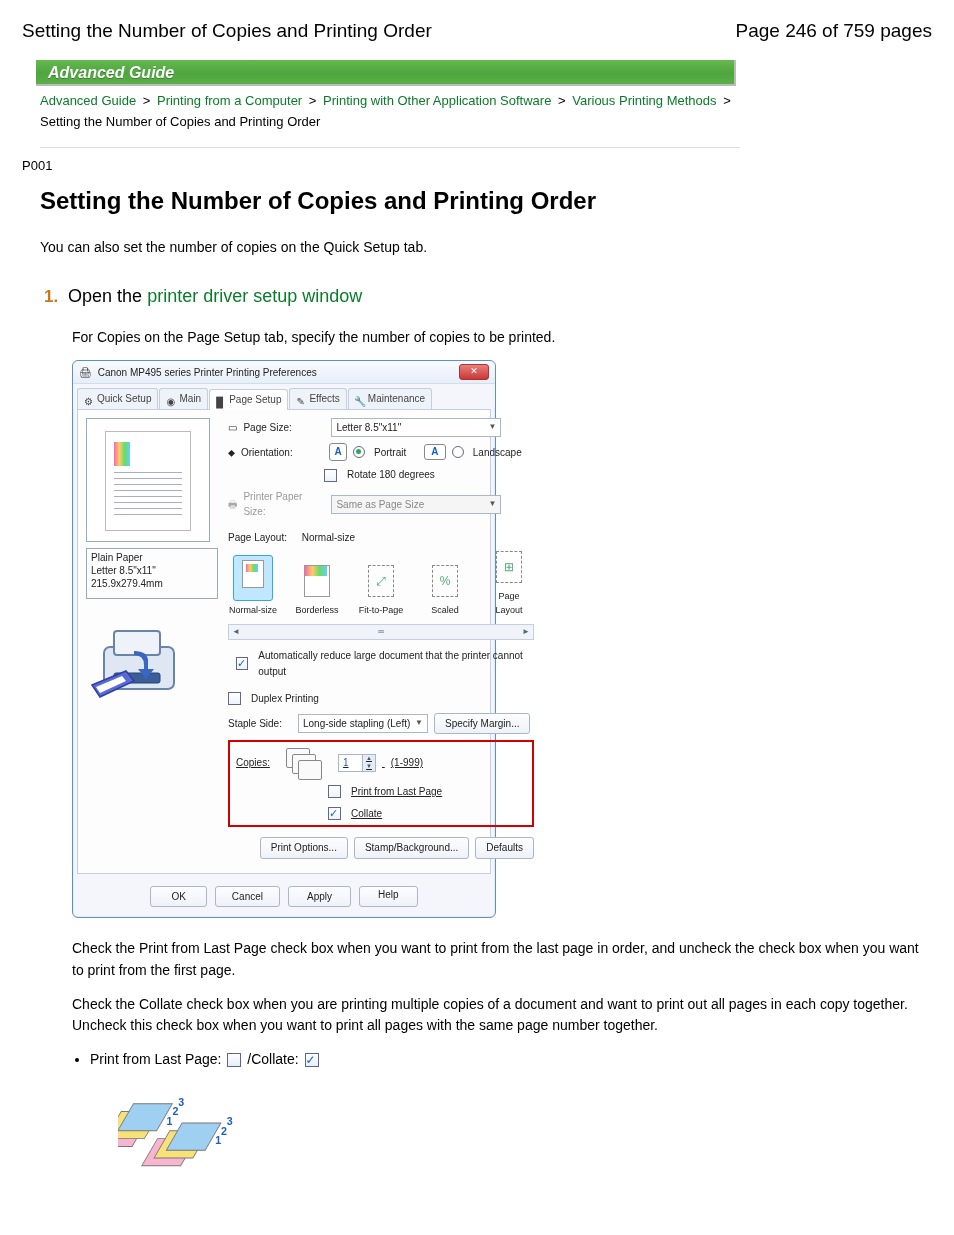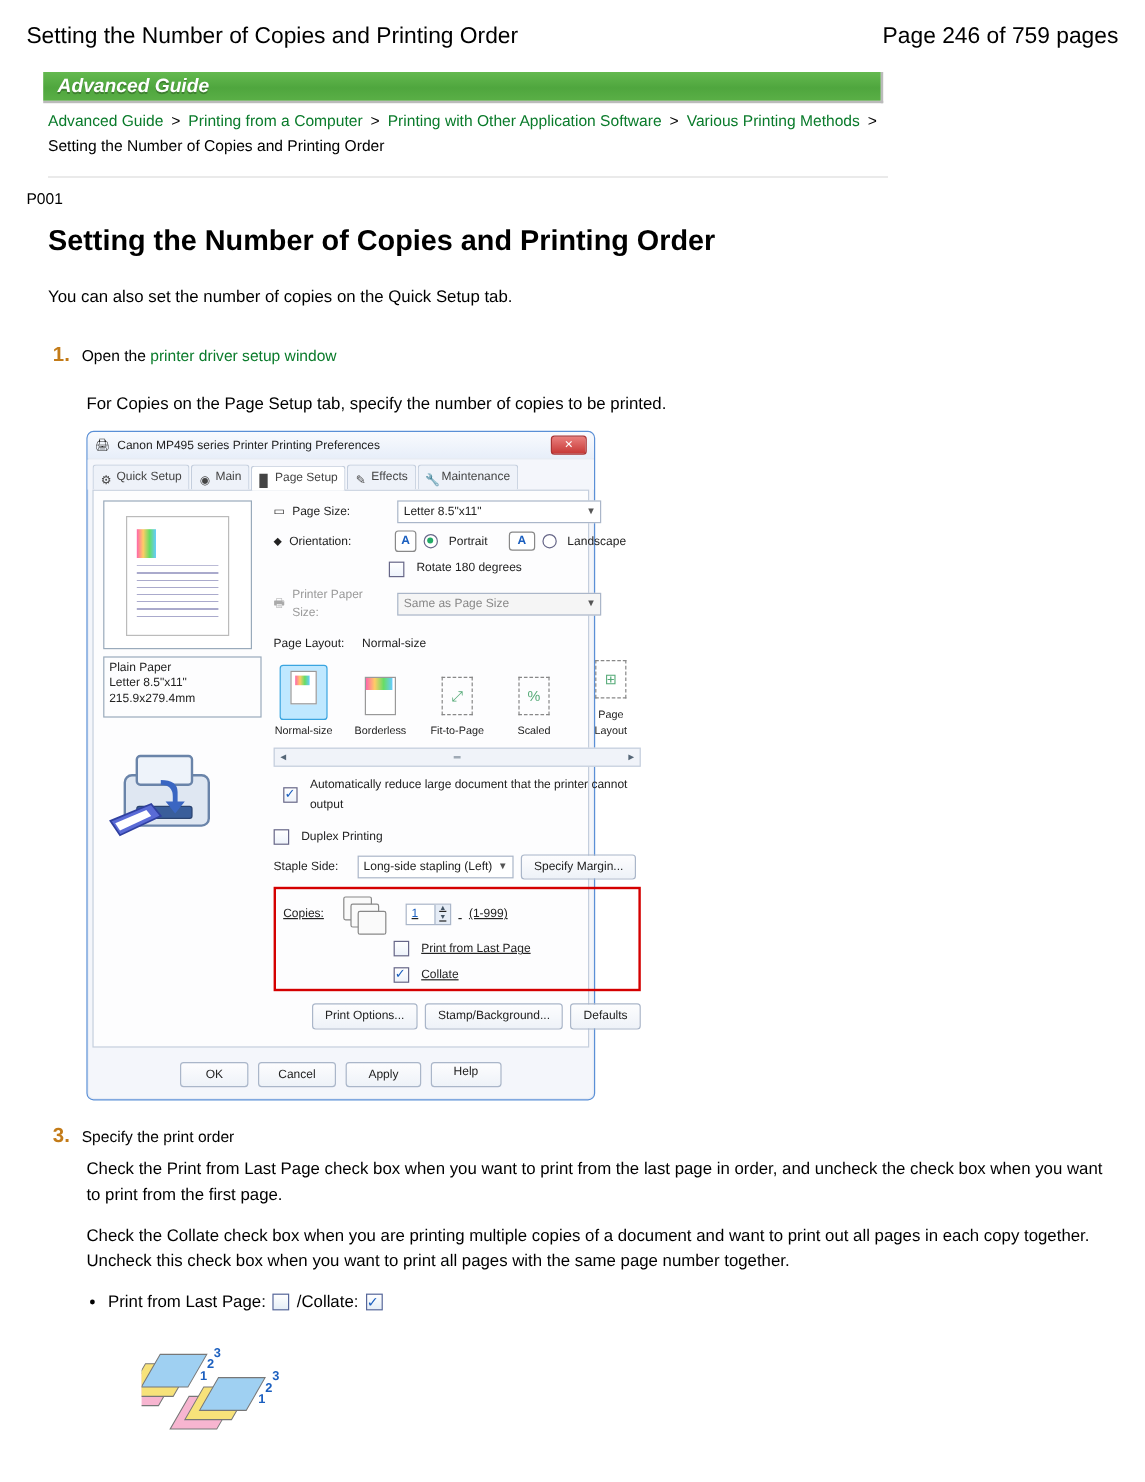--- a/index.html
+++ b/index.html
@@ -77,21 +77,21 @@
   .step-head {
     margin-bottom: 6px;
   }
   .step-num {
     color: #c37b18;
     font-weight: bold;
     font-size: 17px;
     margin-right: 6px;
   }
   .step-title {
-    font-size: 13px;
+    font-size: 18px;
     margin-top: 33px;
   }
   .link {
     color: #0a7b2b;
     text-decoration: none;
   }
   .step-body {
     margin-left: 28px;
     line-height: 1.55;
   }
@@ -664,24 +664,20 @@
         <span class="btn" style="padding:2px 20px">OK</span>
         <span class="btn" style="padding:2px 16px">Cancel</span>
         <span class="btn" style="padding:2px 18px">Apply</span>
         <span class="btn" style="padding:0 18px">Help</span>
       </div>
     </div>
   </div>
 </div>
 
 <div class="step">
-  <div class="step-head">
-    <span class="step-num">3.</span>
-    <span class="step-title">Specify the print order</span>
-  </div>
   <div class="step-body">
     <p>Check the Print from Last Page check box when you want to print from the last page in order, and uncheck the check box when you want to print from the first page.</p>
     <p>Check the Collate check box when you are printing multiple copies of a document and want to print out all pages in each copy together. Uncheck this check box when you want to print all pages with the same page number together.</p>
     <ul class="bullets">
       <li>
         <span>Print from Last Page: </span>
         <span class="chk"></span>
         <span> /Collate: </span>
         <span class="chk checked"></span>
         <div class="collate-illus">

